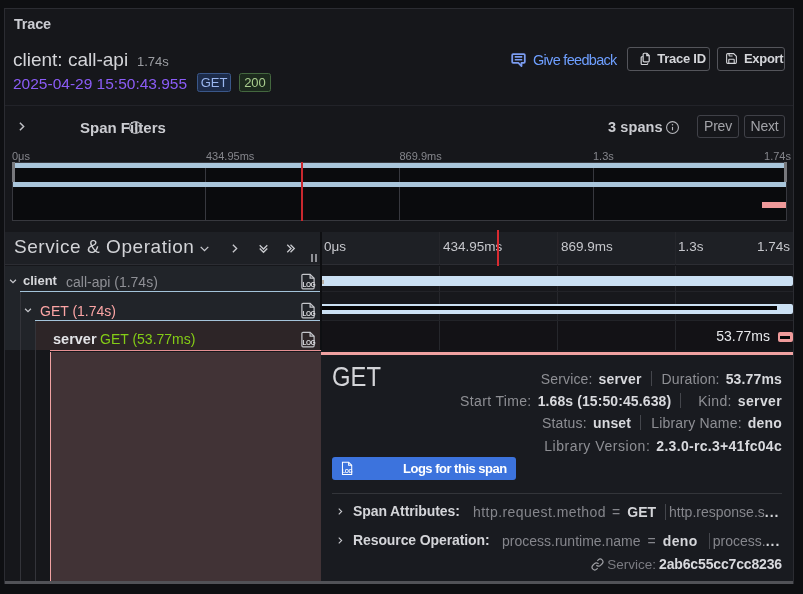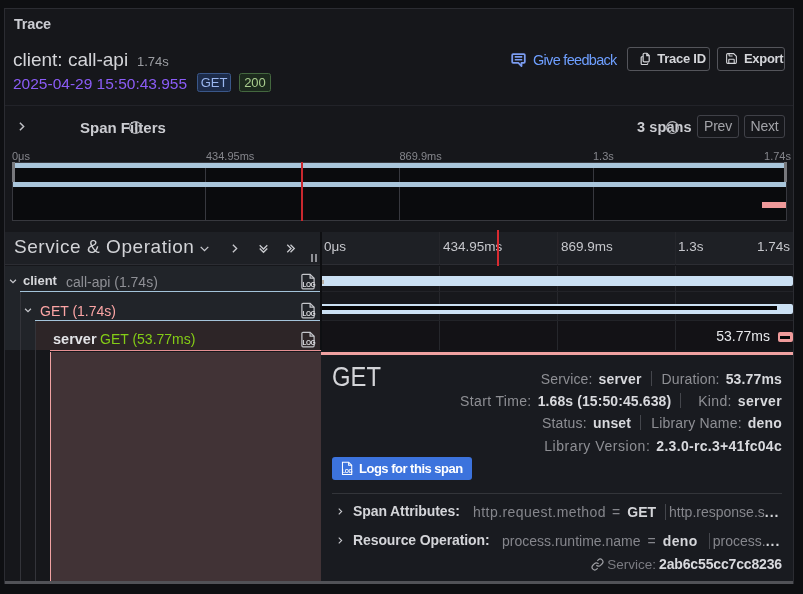--- a/index.html
+++ b/index.html
@@ -52,21 +52,21 @@
   <svg class="abs" style="left:15px;top:120px;" width="13" height="13" viewBox="0 0 24 24" fill="none" stroke="#c0c1c6" stroke-width="2.7">
       <polyline points="9 5 16 12 9 19"></polyline>
     </svg>
   <div class="abs" style="left:40px;top:118.5px;font-size:15px;font-weight:bold;color:#cbccd1;margin-left:40px;">Span Filters</div>
   <svg class="abs" style="left:128px;top:120px;" width="15" height="15" viewBox="0 0 24 24" fill="none" stroke="#b6b7bc" stroke-width="1.8">
       <circle cx="12" cy="12" r="9.5"></circle>
       <line x1="12" y1="11" x2="12" y2="16.5"></line>
       <circle cx="12" cy="7.5" r="1.2" fill="#b6b7bc" stroke="none"></circle>
     </svg>
 
-  <div class="abs" style="left:608px;top:118.5px;font-size:14.5px;font-weight:bold;letter-spacing:0.1px;color:#cbccd1;margin-left:29px;">3 spans</div>
+  <div class="abs" style="left:608px;top:118.5px;font-size:14.5px;font-weight:bold;letter-spacing:0.1px;color:#cbccd1;">3 spans</div>
   <svg class="abs" style="left:665px;top:120px;" width="15" height="15" viewBox="0 0 24 24" fill="none" stroke="#b6b7bc" stroke-width="1.8">
       <circle cx="12" cy="12" r="9.5"></circle>
       <line x1="12" y1="11" x2="12" y2="16.5"></line>
       <circle cx="12" cy="7.5" r="1.2" fill="#b6b7bc" stroke="none"></circle>
     </svg>
   <div class="abs" style="left:697px;top:115px;width:42px;height:23px;border:1px solid #404148;border-radius:3px;color:#a2a3a8;font-size:14px;letter-spacing:-0.2px;text-align:center;line-height:21px;">Prev</div>
   <div class="abs" style="left:744px;top:115px;width:41px;height:23px;border:1px solid #404148;border-radius:3px;color:#a2a3a8;font-size:14px;letter-spacing:-0.2px;text-align:center;line-height:21px;">Next</div>
 
   <div class="abs" style="left:12px;top:150px;font-size:11px;color:#85868c;">0μs</div>
   <div class="abs" style="left:206px;top:150px;font-size:11px;color:#85868c;">434.95ms</div>
@@ -213,21 +213,21 @@
       <b style="color:#d8d9dd;margin-left:6px;">unset</b>
     <span style="width:1px;height:15px;background:#44464c;margin-left:9px;"></span>
     <span style="margin-left:10px;">Library Name:</span>
       <b style="color:#d8d9dd;margin-left:6px;">deno</b>
   </div>
   <div class="abs" style="right:21px;top:438px;height:15px;display:flex;align-items:center;font-size:14px;letter-spacing:0.55px;color:#8e8f94;">
     <span>Library Version:</span>
       <b style="color:#d8d9dd;margin-left:6px;letter-spacing:0.3px;">2.3.0-rc.3+41fc04c</b>
   </div>
 
-  <div class="abs" style="left:332px;top:457px;height:23px;background:#3c73dd;border-radius:3px;display:flex;align-items:center;padding:0 9px;">
+  <div class="abs" style="left:332px;top:457px;height:23px;background:#3c73dd;border-radius:3px;display:flex;align-items:center;padding:0 9px;gap:44px;">
     <svg width="12" height="15" viewBox="0 0 14 17" fill="none" stroke="#ffffff" stroke-width="1.2">
         <path d="M1.7 1.2h7.2l3.6 3.6v10.6H1.7z"></path>
         <path d="M8.9 1.2v3.6h3.6"></path>
         <text x="1.1" y="13.8" font-size="6.2" font-weight="bold" letter-spacing="-0.4" fill="#ffffff" stroke="none" font-family="Liberation Sans">LOG</text>
       </svg>
     <span style="margin-left:6px;font-size:13px;font-weight:bold;letter-spacing:-0.5px;color:#ffffff;">Logs for this span</span>
   </div>
 
   <div class="abs" style="left:332px;top:493px;width:450px;height:1px;background:#33353a;"></div>
 

